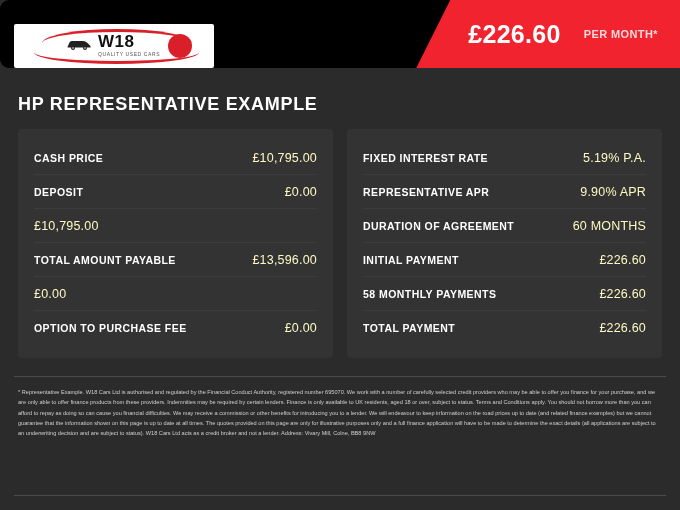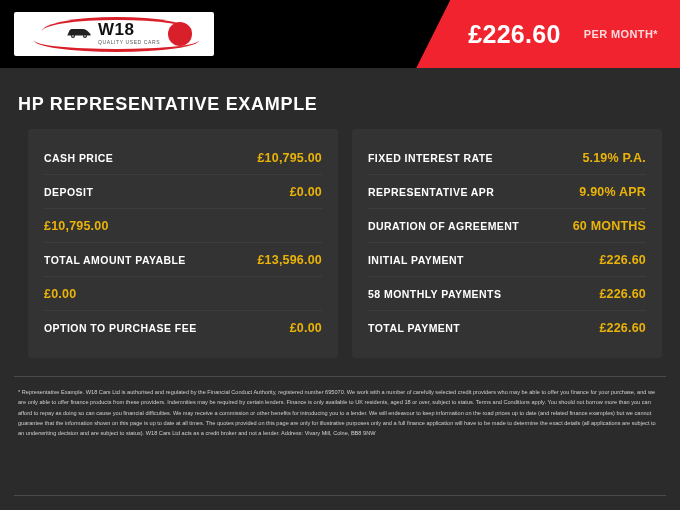--- a/index.html
+++ b/index.html
@@ -14,22 +14,23 @@
     width: 680px; height: 510px;
     background: #2b2b2b;
   }
 
   
   .header {
     position: relative;
     height: 68px;
     background: #000;
     display: flex;
-    align-items: center;
+    align-items: flex-end;
     justify-content: space-between;
+    border-radius: 9px;
   }
   .logo-box {
     margin-left: 14px;
     width: 200px; height: 44px;
     background: #fff;
     border-radius: 2px;
     position: relative;
     overflow: hidden;
     display: flex;
     align-items: center;
@@ -104,21 +105,21 @@
     font-size: 18px;
     font-weight: bold;
     letter-spacing: .7px;
     margin: 26px 0 0 18px;
   }
 
   
   .columns {
     display: flex;
     gap: 14px;
-    padding: 14px 18px 0 28px;
+    padding: 14px 18px 0 18px;
   }
   .col {
     flex: 1;
     background: #333333;
     border-radius: 3px;
     padding: 12px 16px 14px 16px;
   }
   .row {
     display: flex;
     justify-content: space-between;
@@ -127,23 +128,23 @@
     border-bottom: 1px solid #3d3d3d;
   }
   .row:last-child { border-bottom: none; }
   .row .label {
     color: #ffffff;
     font-size: 10.5px;
     font-weight: bold;
     letter-spacing: .45px;
   }
   .row .value {
-    color: #eab308;
+    color: #fef9c3;
     font-size: 12.5px;
-    font-weight: bold;
+    font-weight: normal;
     letter-spacing: .2px;
     text-align: right;
     white-space: nowrap;
   }
 
   
   .disclaimer {
     margin: 18px 14px 0 14px;
     border-top: 1px solid #4a4a4a;
     padding: 10px 4px 0 4px;

